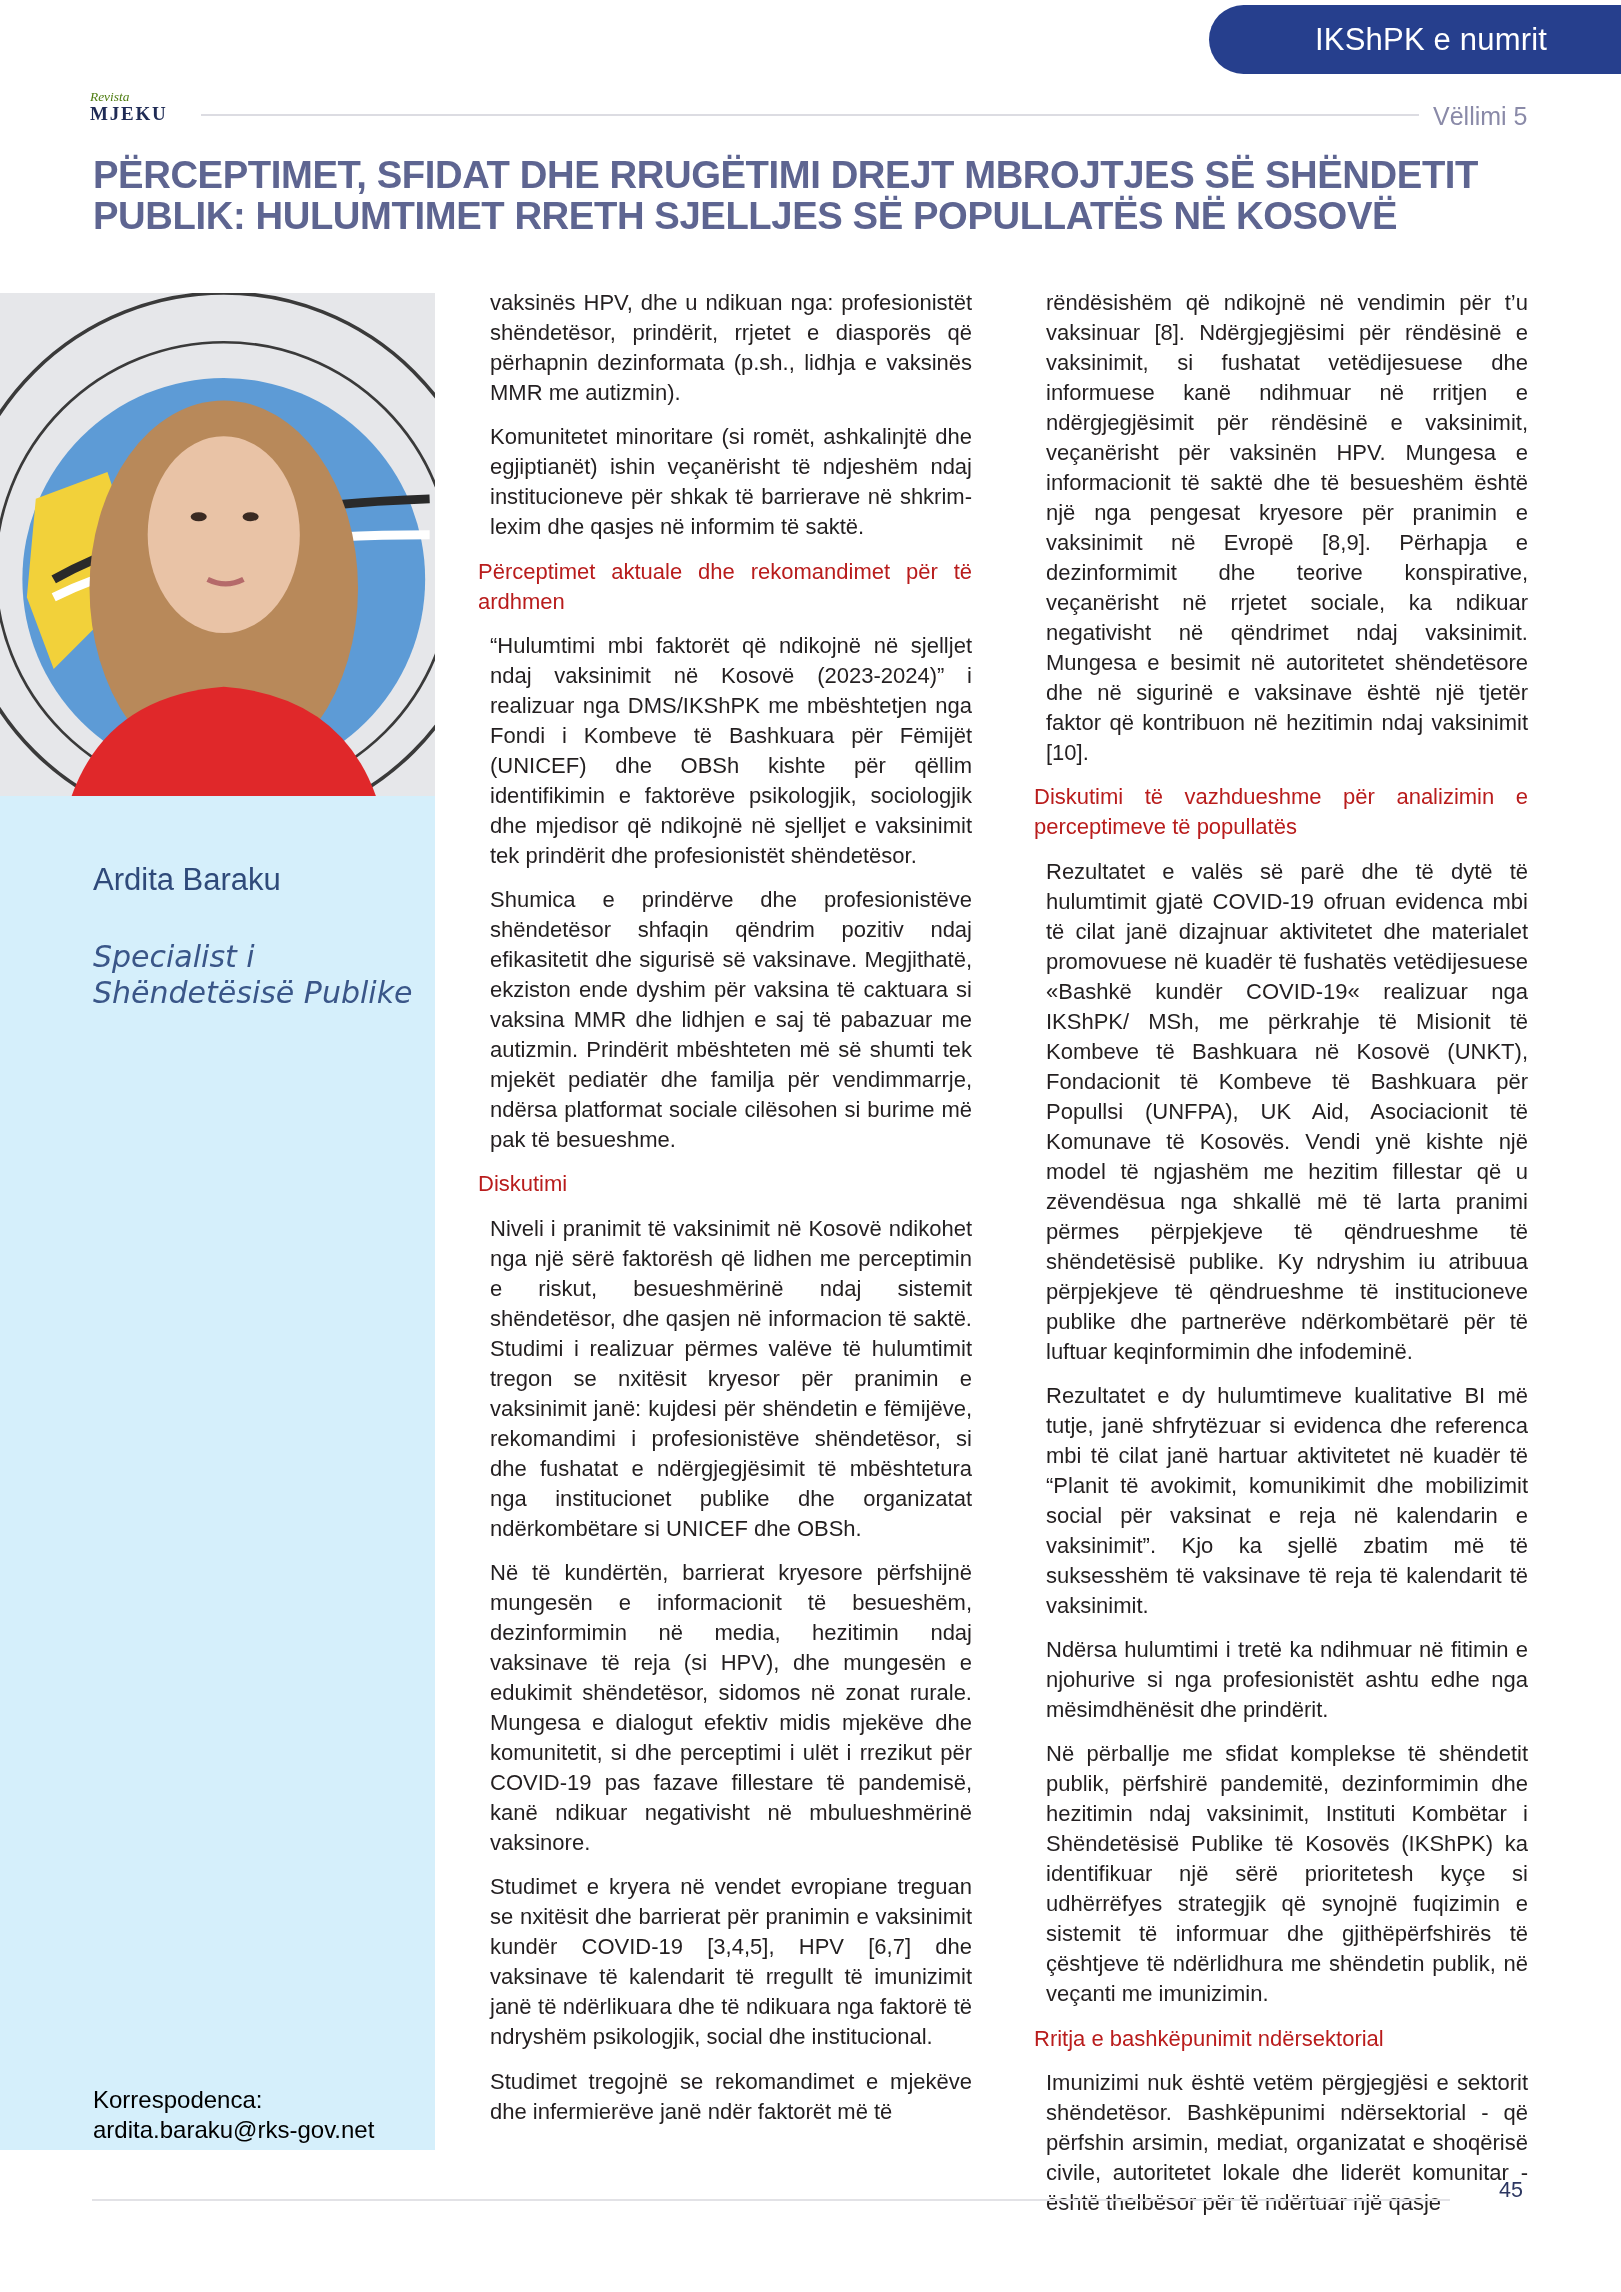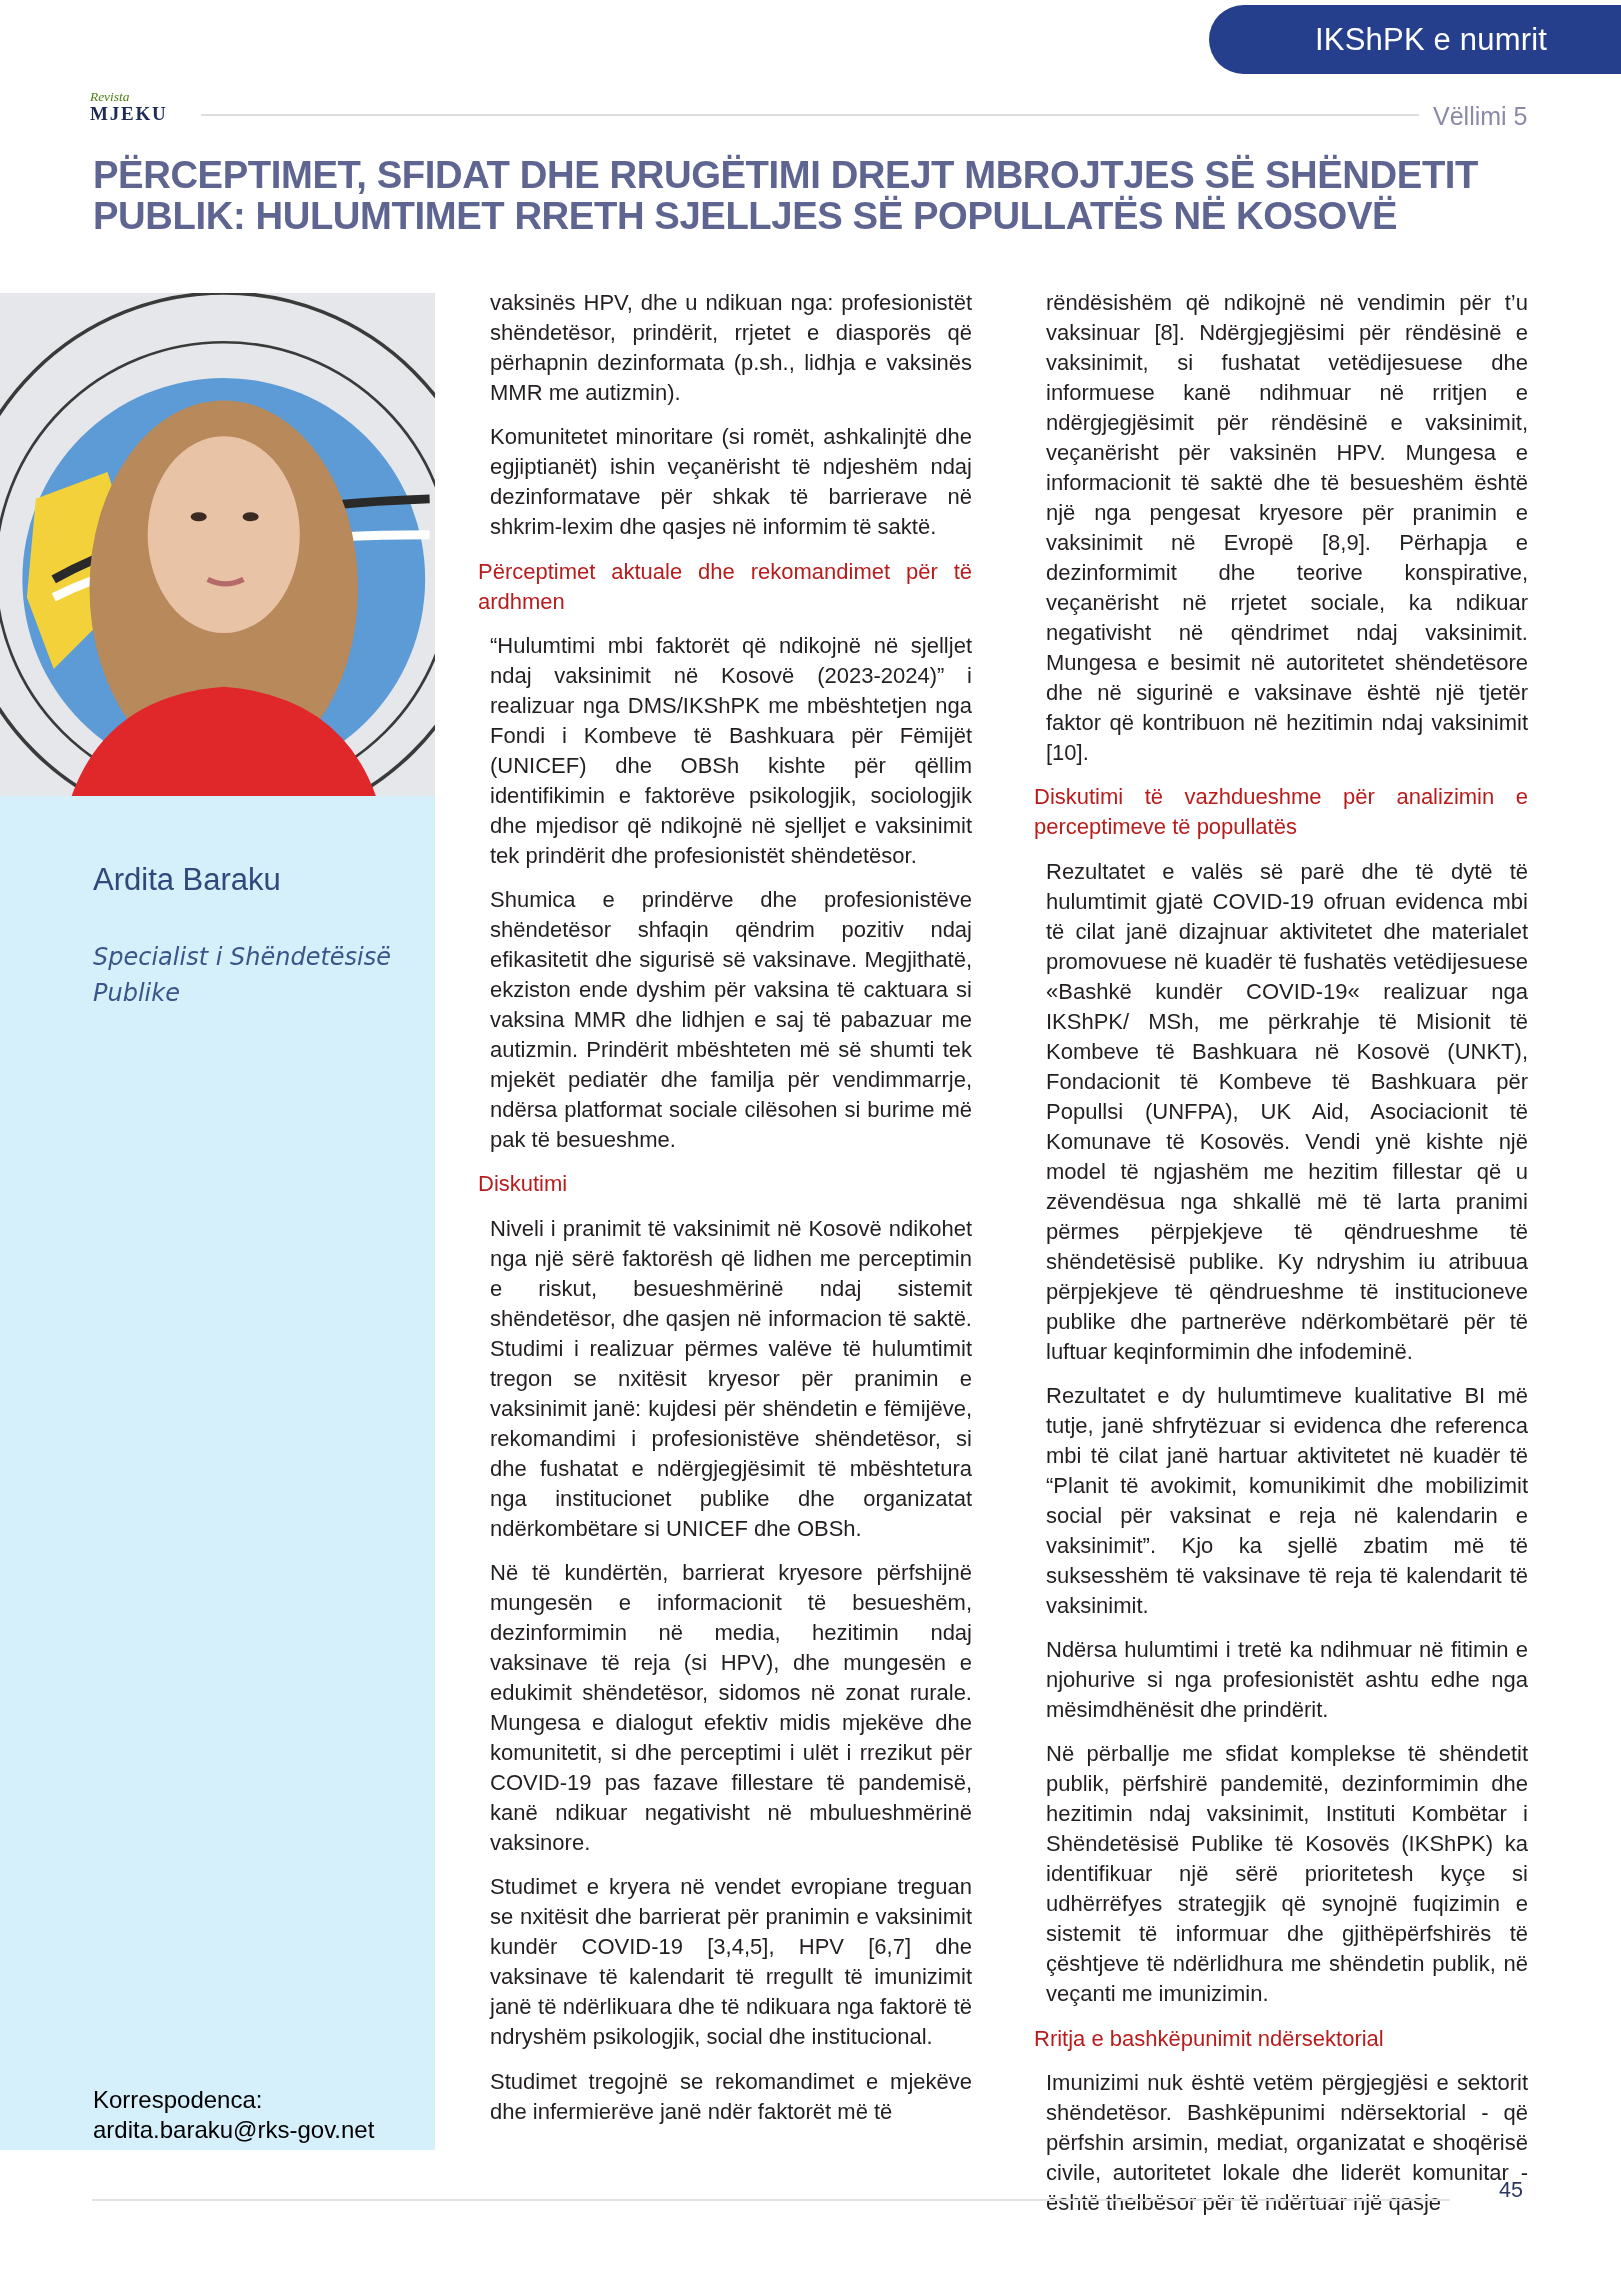--- a/index.html
+++ b/index.html
@@ -25,21 +25,21 @@
       font-family: "Liberation Sans", sans-serif; color: #5e6591;
       font-size: 39px; line-height: 41px; letter-spacing: -0.4px;
       transform: scaleX(0.98); transform-origin: left top;
     }
 
     .author-panel { position: absolute; left: 0; top: 293px; width: 435px; height: 1857px; background: #d5effb; }
     .portrait { position: absolute; left: 0; top: 293px; width: 435px; height: 503px; overflow: hidden; background: #e8e9ea; }
     .portrait svg { width: 100%; height: 100%; display: block; }
 
     .author-name { position: absolute; left: 93px; top: 862px; font-size: 31px; color: #2f4a7a; }
-    .author-role { position: absolute; left: 93px; top: 939px; width: 322px; font-family: "DejaVu Sans", sans-serif; font-style: italic; font-size: 24px; line-height: 36px; color: #3a5688; font-weight: 300; }
+    .author-role { position: absolute; left: 93px; top: 939px; width: 322px; font-family: "DejaVu Sans", sans-serif; font-style: italic; font-size: 30px; line-height: 36px; color: #3a5688; font-weight: 300; }
     .corr { position: absolute; left: 93px; top: 2085px; font-size: 24px; line-height: 29.6px; color: #000000; }
 
     .col { position: absolute; top: 288px; width: 494px; font-size: 22px; line-height: 30px; color: #231f20; }
     .col-mid { left: 478px; }
     .col-right { left: 1034px; }
     .col p { text-align: justify; margin-bottom: 14.3px; margin-left: 12px; }
     .col h3 { font-weight: normal; color: #b91c1c; font-size: 22px; line-height: 30px; margin-bottom: 14.3px; text-align: justify; }
 
     .footer-rule { position: absolute; left: 92px; top: 2199px; width: 1358px; height: 1.8px; background: #e2e2e6; }
     .page-num { position: absolute; left: 1499px; top: 2178px; font-size: 21.5px; color: #2b3660; }
@@ -82,21 +82,21 @@
 
 <div class="author-name">Ardita Baraku</div>
 <div class="author-role">Specialist i Shëndetësisë Publike</div>
 <div class="corr">
   <div>Korrespodenca:</div>
   <div>ardita.baraku@rks-gov.net</div>
 </div>
 
 <div class="col col-mid" id="col-mid">
     <p>vaksinës HPV, dhe u ndikuan nga: profesionistët shëndetësor, prindërit, rrjetet e diasporës që përhapnin dezinformata (p.sh., lidhja e vaksinës MMR me autizmin).</p>
-    <p>Komunitetet minoritare (si romët, ashkalinjtë dhe egjiptianët) ishin veçanërisht të ndjeshëm ndaj dezinformatave për shkak të barrierave në shkrim-lexim dhe qasjes në informim të saktë.</p>
+    <p>Komunitetet minoritare (si romët, ashkalinjtë dhe egjiptianët) ishin veçanërisht të ndjeshëm ndaj institucioneve për shkak të barrierave në shkrim-lexim dhe qasjes në informim të saktë.</p>
     <h3>Përceptimet aktuale dhe rekomandimet për të ardhmen</h3>
     <p>“Hulumtimi mbi faktorët që ndikojnë në sjelljet ndaj vaksinimit në Kosovë (2023-2024)” i realizuar nga DMS/IKShPK me mbështetjen nga Fondi i Kombeve të Bashkuara për Fëmijët (UNICEF) dhe OBSh kishte për qëllim identifikimin e faktorëve psikologjik, sociologjik dhe mjedisor që ndikojnë në sjelljet e vaksinimit tek prindërit dhe profesionistët shëndetësor.</p>
     <p>Shumica e prindërve dhe profesionistëve shëndetësor shfaqin qëndrim pozitiv ndaj efikasitetit dhe sigurisë së vaksinave. Megjithatë, ekziston ende dyshim për vaksina të caktuara si vaksina MMR dhe lidhjen e saj të pabazuar me autizmin. Prindërit mbështeten më së shumti tek mjekët pediatër dhe familja për vendimmarrje, ndërsa platformat sociale cilësohen si burime më pak të besueshme.</p>
     <h3>Diskutimi</h3>
     <p>Niveli i pranimit të vaksinimit në Kosovë ndikohet nga një sërë faktorësh që lidhen me perceptimin e riskut, besueshmërinë ndaj sistemit shëndetësor, dhe qasjen në informacion të saktë. Studimi i realizuar përmes valëve të hulumtimit tregon se nxitësit kryesor për pranimin e vaksinimit janë: kujdesi për shëndetin e fëmijëve, rekomandimi i profesionistëve shëndetësor, si dhe fushatat e ndërgjegjësimit të mbështetura nga institucionet publike dhe organizatat ndërkombëtare si UNICEF dhe OBSh.</p>
     <p>Në të kundërtën, barrierat kryesore përfshijnë mungesën e informacionit të besueshëm, dezinformimin në media, hezitimin ndaj vaksinave të reja (si HPV), dhe mungesën e edukimit shëndetësor, sidomos në zonat rurale. Mungesa e dialogut efektiv midis mjekëve dhe komunitetit, si dhe perceptimi i ulët i rrezikut për COVID-19 pas fazave fillestare të pandemisë, kanë ndikuar negativisht në mbulueshmërinë vaksinore.</p>
     <p>Studimet e kryera në vendet evropiane treguan se nxitësit dhe barrierat për pranimin e vaksinimit kundër COVID-19 [3,4,5], HPV [6,7] dhe vaksinave të kalendarit të rregullt të imunizimit janë të ndërlikuara dhe të ndikuara nga faktorë të ndryshëm psikologjik, social dhe institucional.</p>
     <p>Studimet tregojnë se rekomandimet e mjekëve dhe infermierëve janë ndër faktorët më të</p>
   </div>
 <div class="col col-right" id="col-right">

